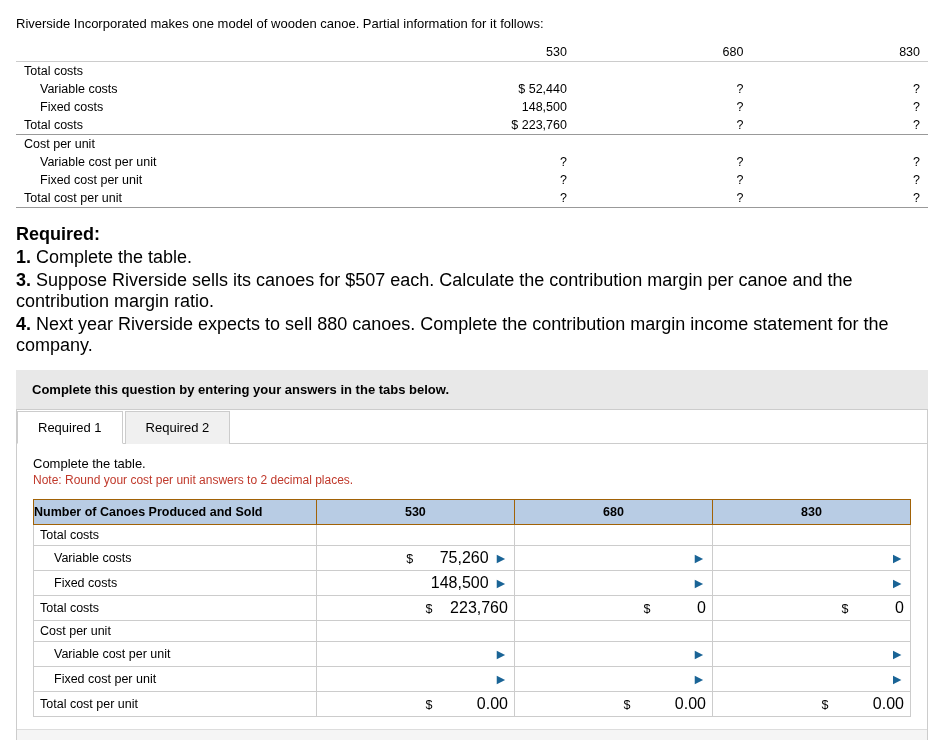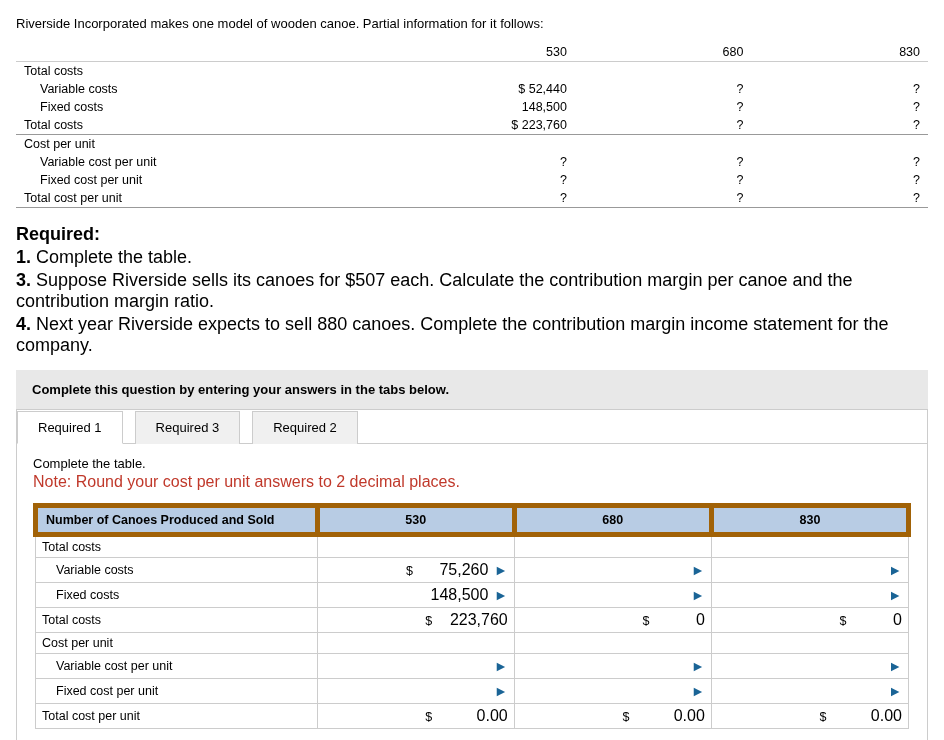--- a/index.html
+++ b/index.html
@@ -57,21 +57,21 @@
     .tabs-header {
       display: flex;
       border-bottom: 1px solid #ccc;
       background: #fff;
     }
     .tab {
       padding: 8px 20px;
       cursor: pointer;
       border: 1px solid #ccc;
       border-bottom: none;
-      margin-right: 12px;
+      margin-right: 2px;
       font-size: 13px;
       background: #fff;
       position: relative;
       bottom: -1px;
     }
     .tab.active {
       background: #fff;
       border-bottom: 1px solid #fff;
       font-weight: normal;
       z-index: 1;
@@ -83,33 +83,33 @@
     .tab-content {
       padding: 12px 16px;
     }
 
     .complete-label {
       font-size: 13px;
       margin-bottom: 2px;
     }
     .note-text {
       color: #c0392b;
-      font-size: 16px;
+      font-size: 12px;
       margin-bottom: 12px;
     }
 
     .data-table {
       width: 100%;
       border-collapse: collapse;
       font-size: 12.5px;
     }
     .data-table th {
       background: #b8cce4;
-      border: 5px solid #a16207;
-      padding: 5px 8px;
+      border: 1px solid #a16207;
+      padding: 5px 0;
       text-align: center;
       font-weight: bold;
     }
     .data-table th.label-col {
       text-align: left;
       width: 200px;
     }
     .data-table td {
       border: 1px solid #ccc;
       padding: 3px 6px;
@@ -244,21 +244,20 @@
   <p><span class="bold">4.</span> Next year Riverside expects to sell 880 canoes. Complete the contribution margin income statement for the company.</p>
 </div>
 
 <div class="instruction-box">
   <span>Complete this question by entering your answers in the tabs below.</span>
 </div>
 
 <div class="tabs-container">
   <div class="tabs-header">
     <div class="tab active">Required 1</div>
-    <div class="tab">Required 3</div>
     <div class="tab">Required 2</div>
   </div>
 
   <div class="tab-content">
     <p class="complete-label">Complete the table.</p>
     <p class="note-text">Note: Round your cost per unit answers to 2 decimal places.</p>
 
     <table class="data-table">
       <thead>
         <tr>

